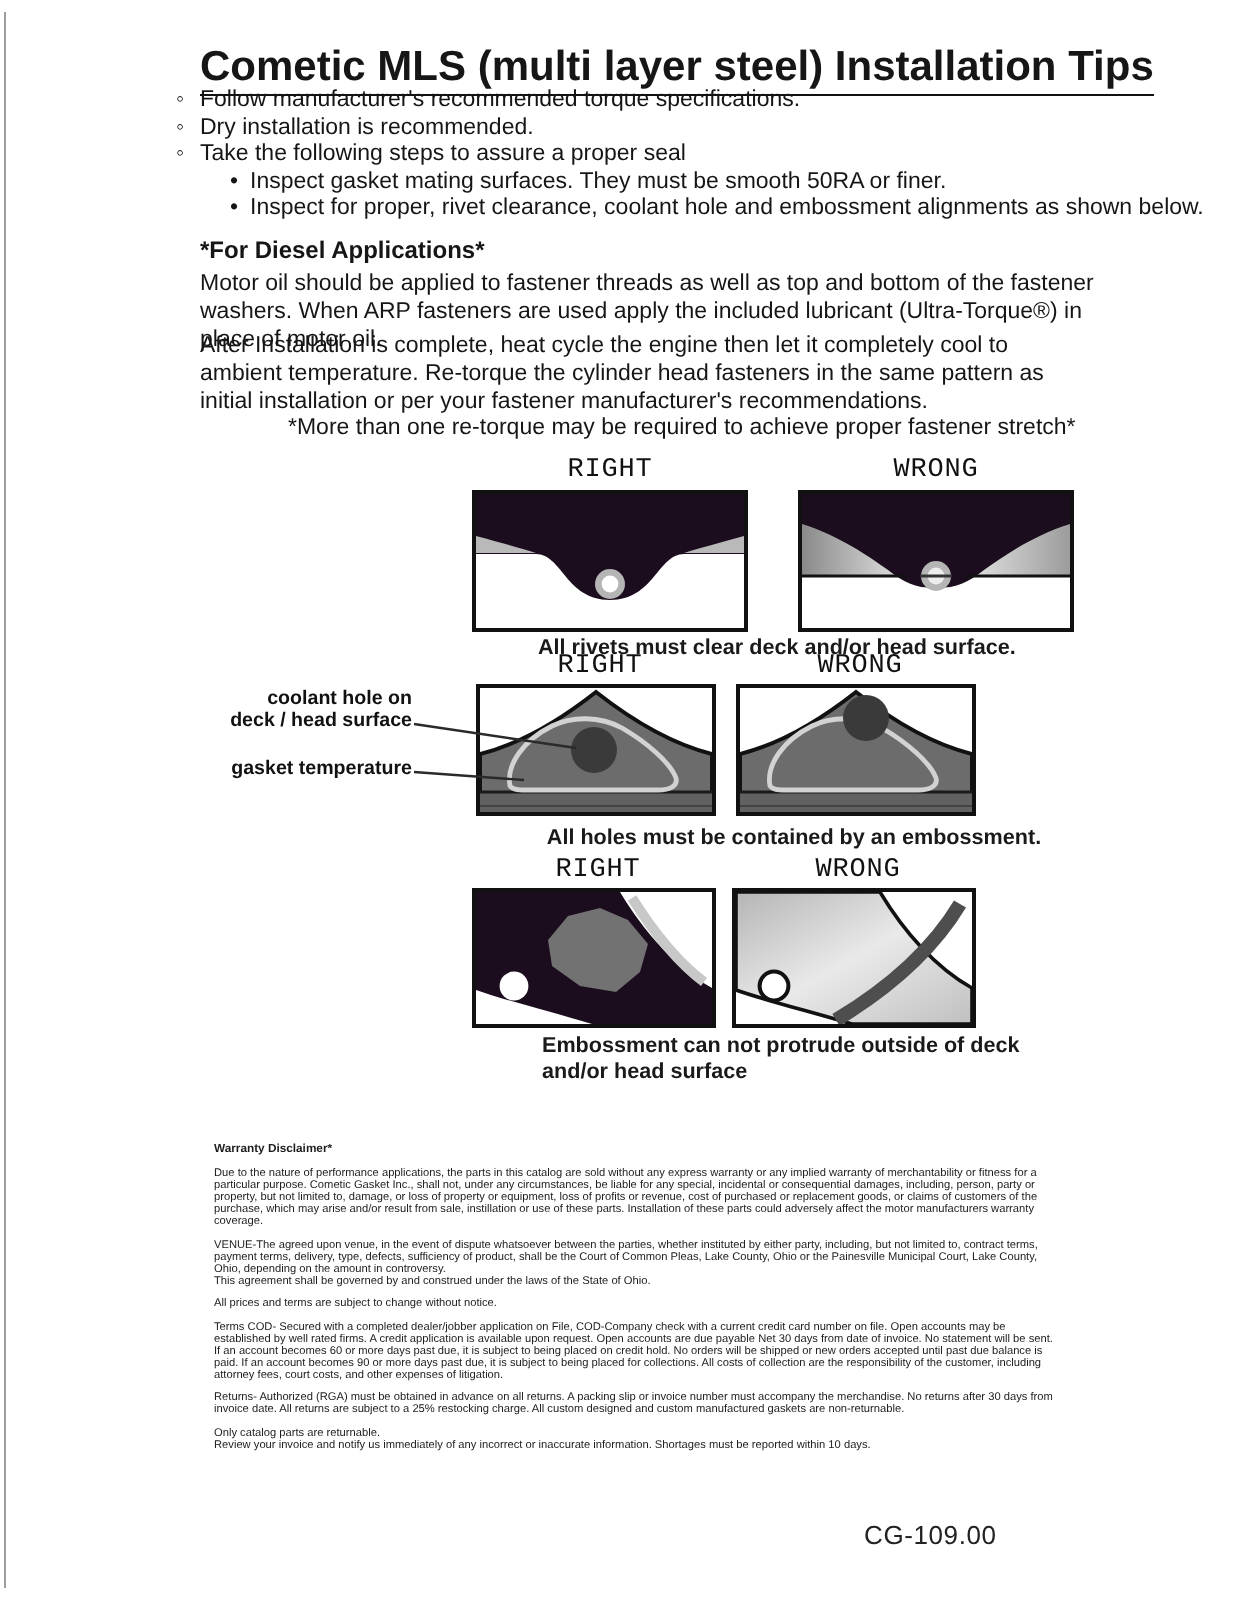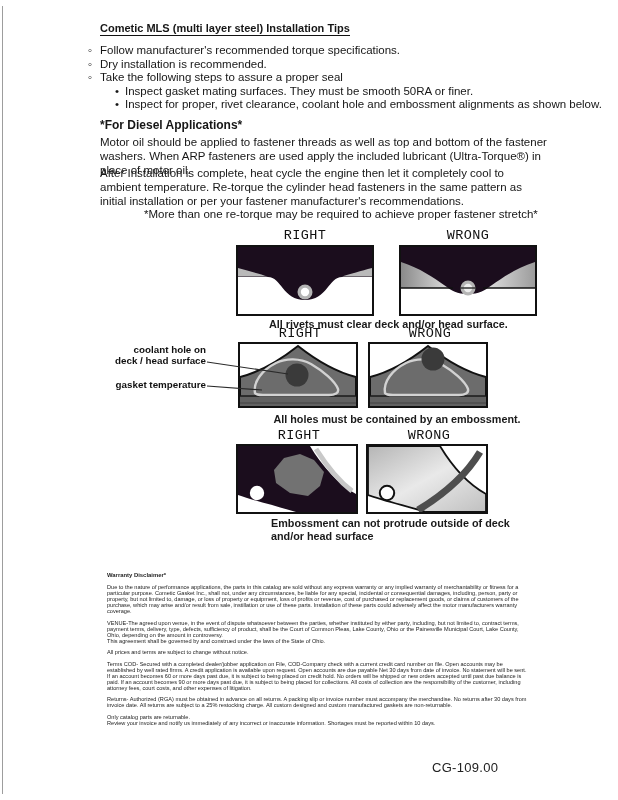--- a/index.html
+++ b/index.html
@@ -1,20 +1,20 @@
 <!DOCTYPE html>
 <html><head>
 <meta charset="utf-8">
 <style>
   html,body{margin:0;padding:0;background:#ffffff;}
   .page{position:relative;width:618px;height:800px;background:#fff;
         font-family:"Liberation Sans",sans-serif;color:#161616;overflow:hidden;}
   .edge-line{position:absolute;left:2px;top:6px;width:1px;height:788px;background:#9d9d9d;}
 
-  .title{position:absolute;left:100px;top:22px;font-size:11px;font-weight:bold;
+  .title{position:absolute;left:100px;top:22px;font-size:21px;font-weight:bold;
          border-bottom:1.5px solid #111;padding-bottom:1px;}
 
   .bullets{position:absolute;left:88px;top:44px;font-size:11.5px;line-height:13.5px;}
   .b{display:flex;}
   .b .g{width:12px;flex:none;}
   .b.sub{margin-left:27px;}
   .b.sub .g{width:10px;}
 
   .diesel-h{position:absolute;left:100px;top:118px;font-size:12px;font-weight:bold;}
   .para{position:absolute;left:100px;font-size:11.5px;line-height:14px;}

